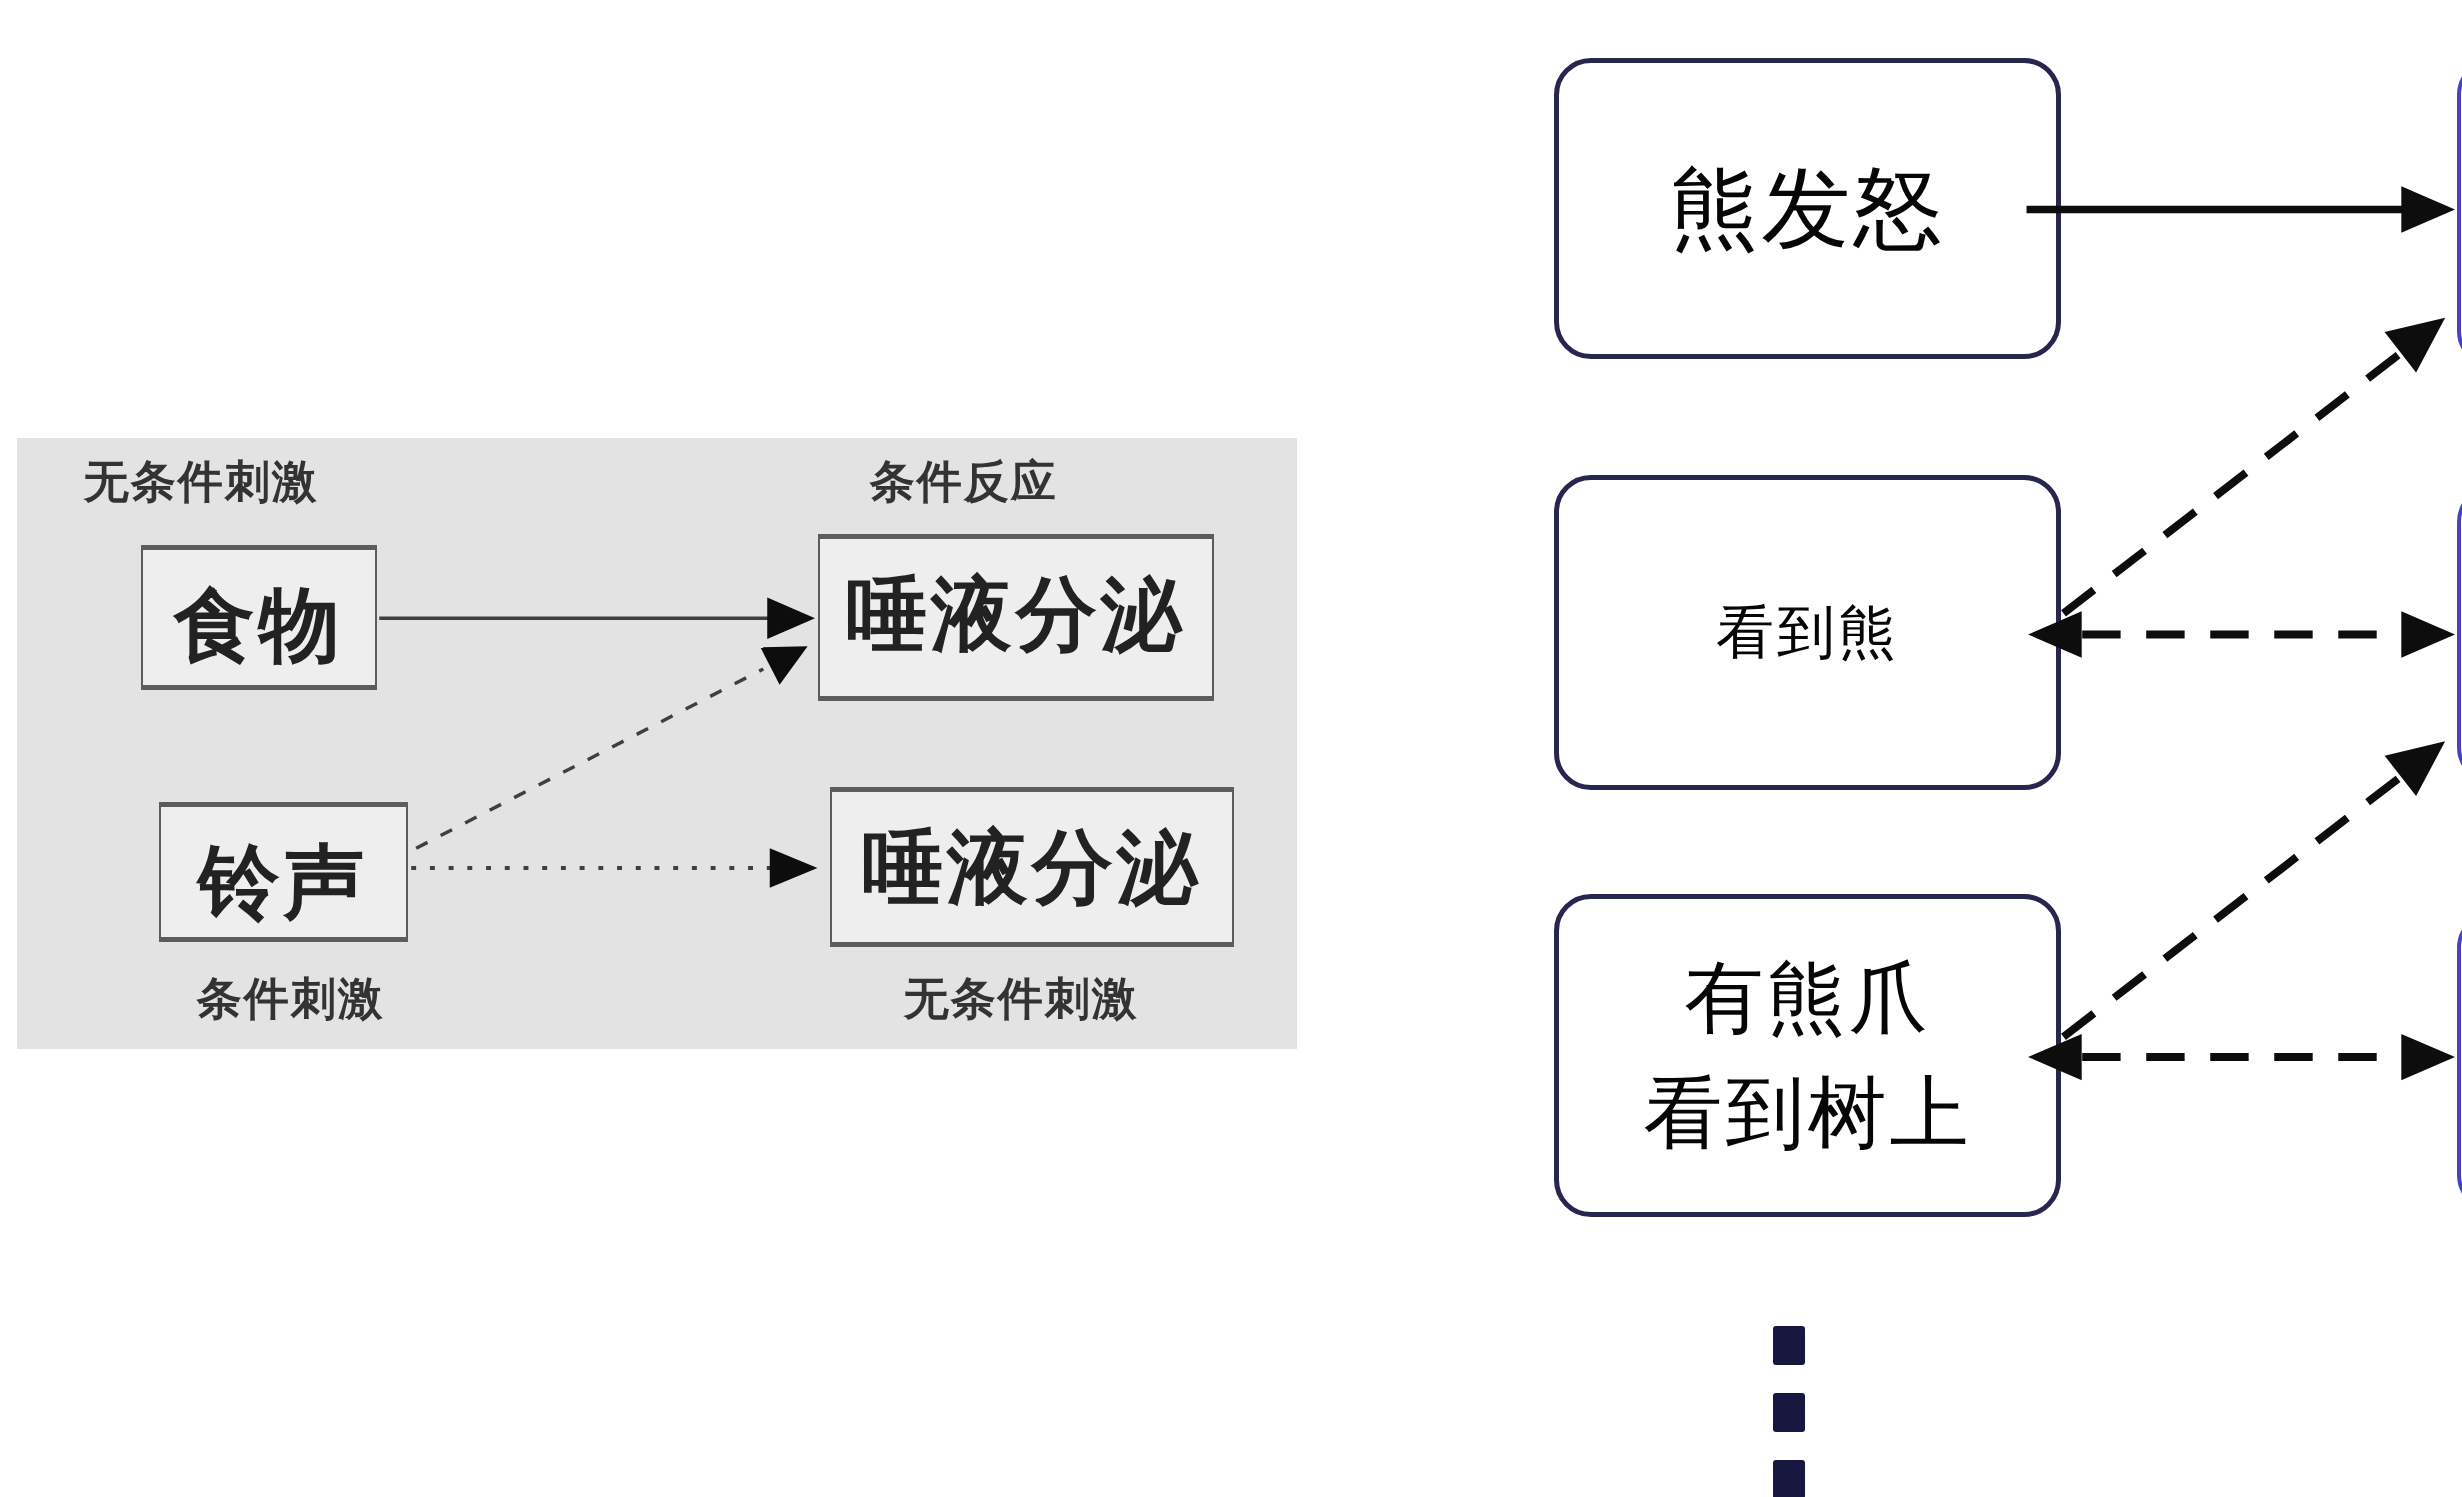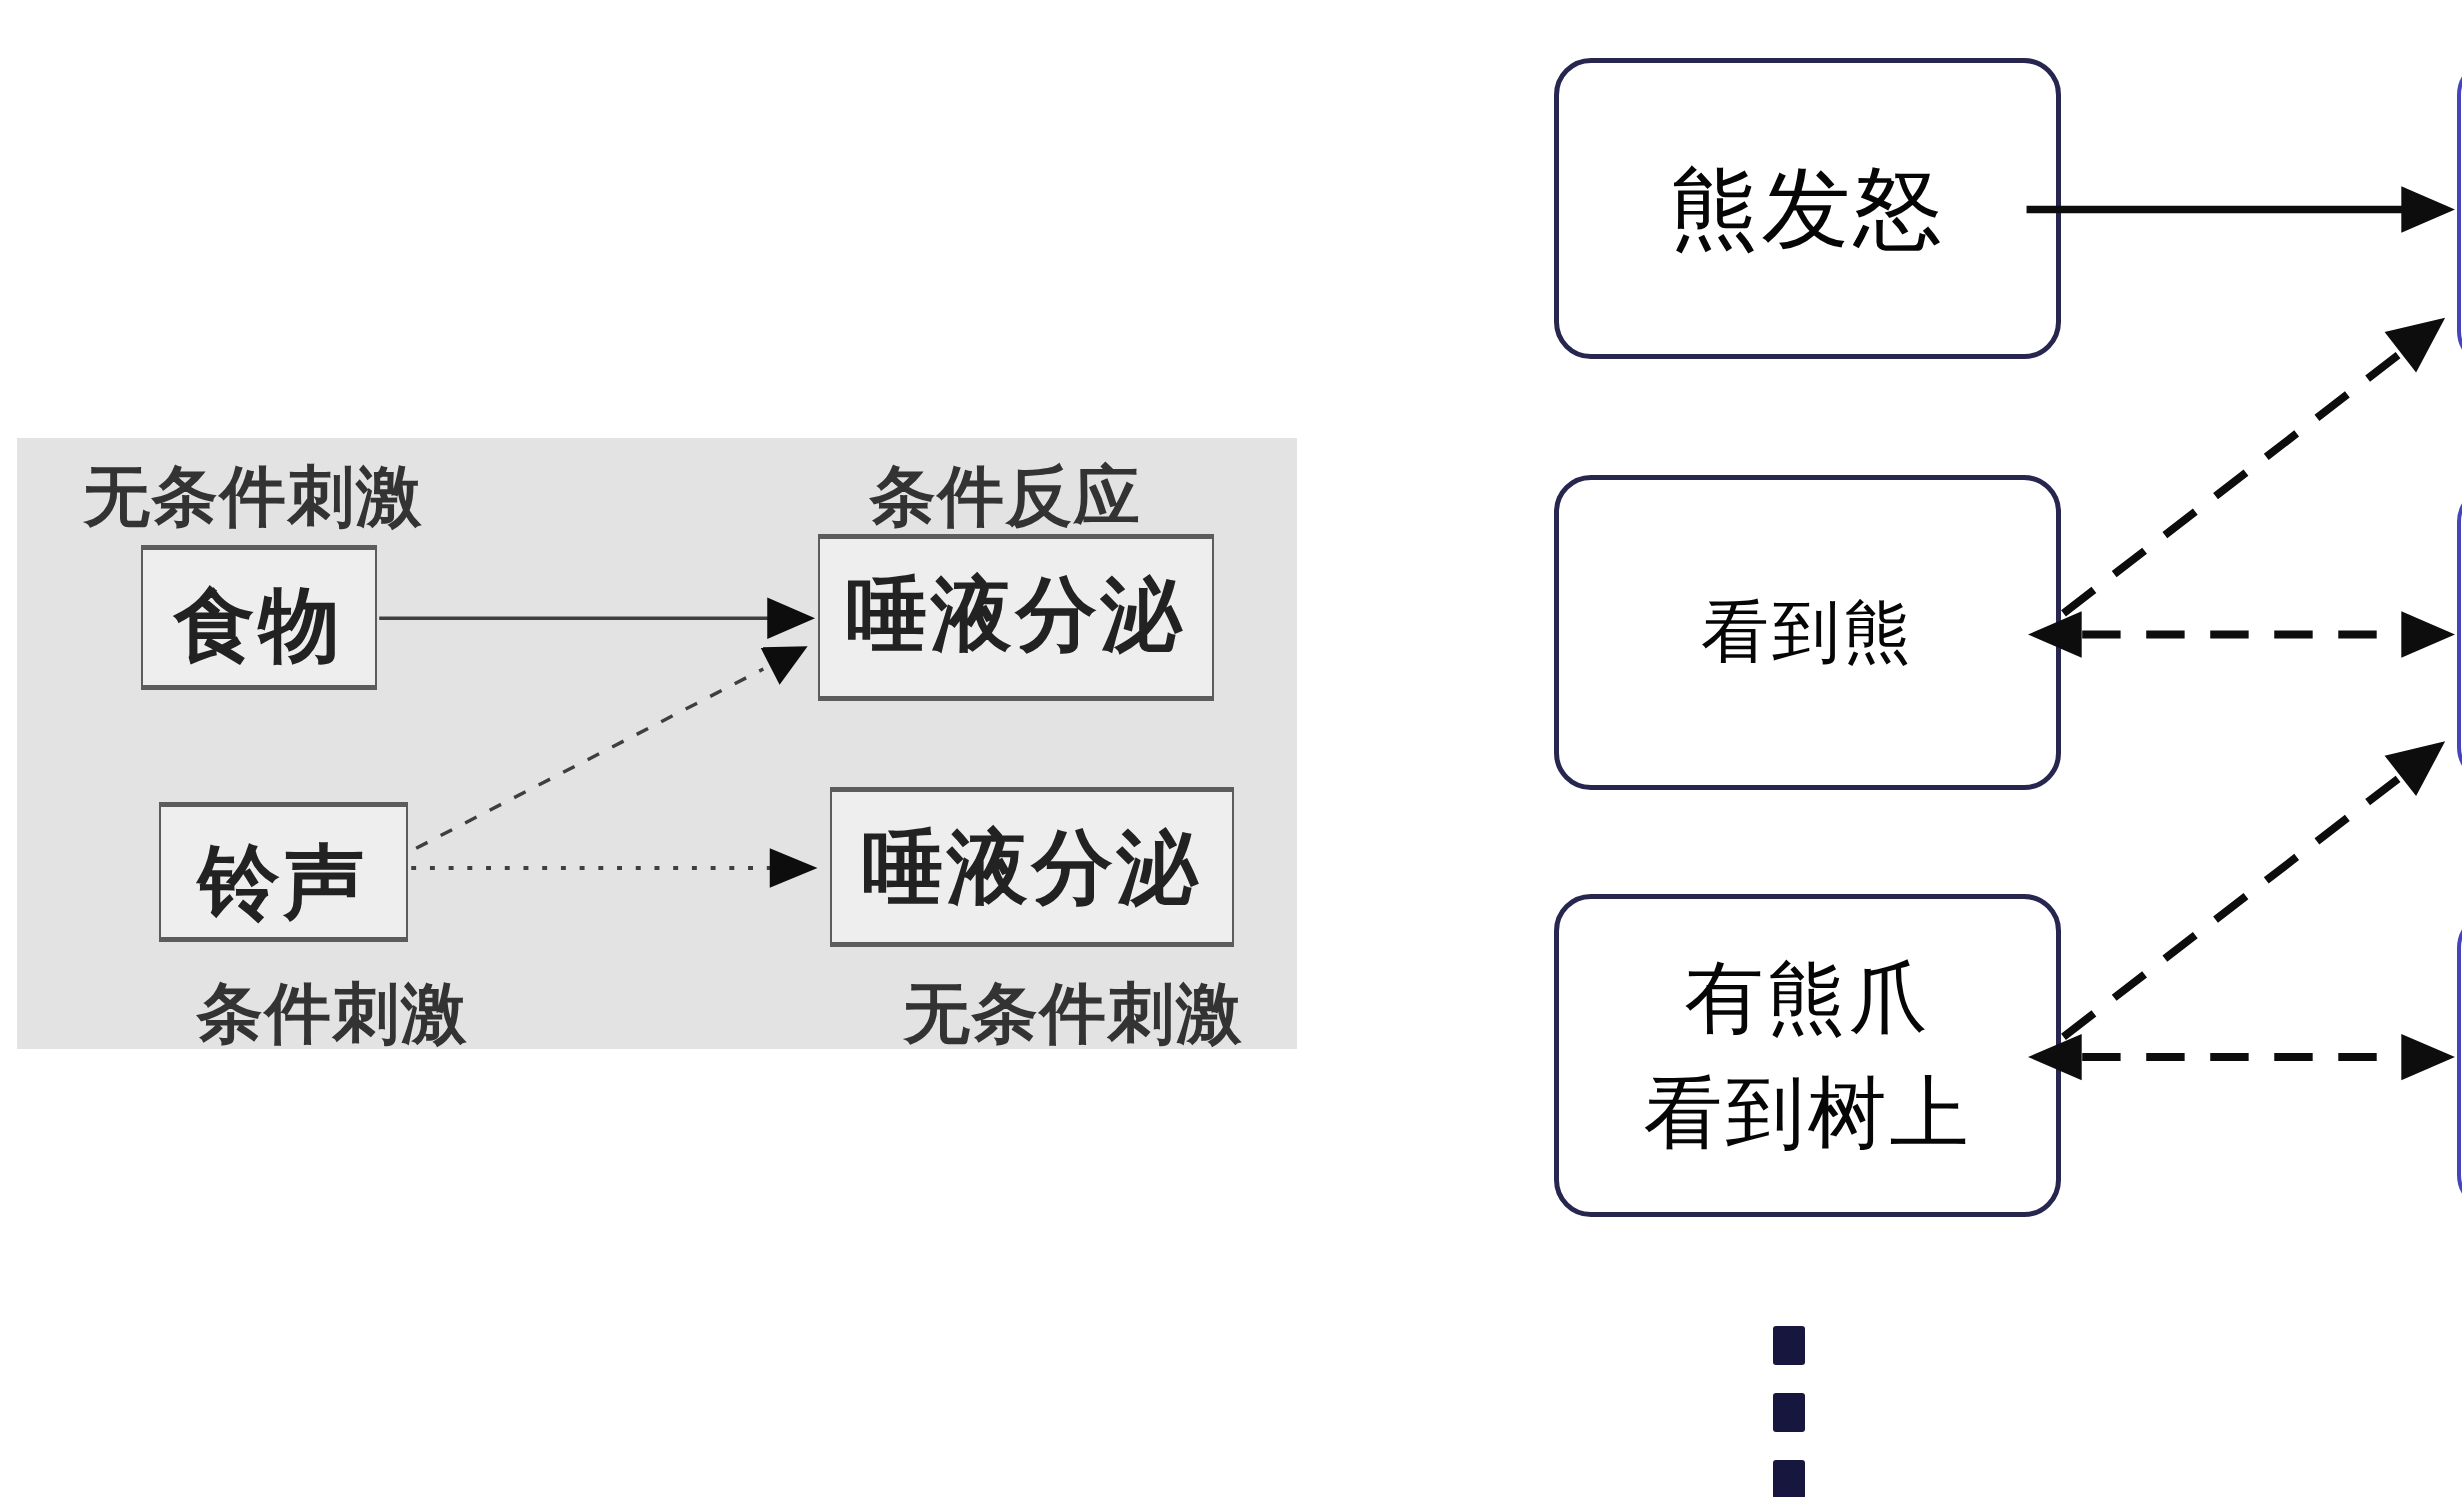--- a/index.html
+++ b/index.html
@@ -14,21 +14,21 @@
 
   
   #panel {
     position: absolute;
     left: 16.7px; top: 438px;
     width: 1280px; height: 611px;
     background: var(--panel-bg, #e3e3e3);
   }
   .panel-label {
     position: absolute;
-    font-size: 66px;
+    font-size: 45px;
     font-weight: 600;
     color: var(--panel-text, #333333);
     letter-spacing: 2px;
     white-space: nowrap;
     text-align: right;
   }
   #lbl-us  { left: 67px;  top:  13.8px; }
   #lbl-ur  { left: 853px; top:  13.8px; }
   #lbl-cs  { left: 142px;  top: 531px; margin-left: 38px; }
   #lbl-cr  { left: 887px; top: 531px; }
@@ -66,21 +66,21 @@
     align-items: center;
     text-align: center;
     color: #060606;
   }
   .node.navy { border: 5.9px solid var(--node-border-navy, #26264f); margin-left: 37px; }
   .node.blue { border: 4.9px solid var(--node-border-blue, #4544ba); }
 
   #node-bear-rage  { left: 1517px; top: 58px;  width: 507px; height: 301px; font-size: 89px; letter-spacing: 3px; }
   #node-reward     { left: 2457px; top: 58px;  width: 500px; height: 310px;
                      font-family: "DejaVu Serif", serif; font-weight: bold; font-size: 86px; letter-spacing: 3px; }
-  #node-see-bear   { left: 1517px; top: 475px;  width: 507px; height: 315px; font-size: 68px; letter-spacing: 3px; }
+  #node-see-bear   { left: 1517px; top: 475px;  width: 507px; height: 315px; font-size: 58px; letter-spacing: 3px; }
   #node-value-next { left: 2457px; top: 485px;  width: 500px; height: 299px;
                      font-family: "DejaVu Serif", serif; font-style: italic; font-size: 103px; }
   #node-see-claw   { left: 1517px; top: 894px; width: 507px; height: 323px; font-size: 79px; letter-spacing: 3px; line-height: 1.45; }
   #node-value-cur  { left: 2457px; top: 911px; width: 500px; height: 301px;
                      font-family: "DejaVu Serif", serif; font-style: italic; font-size: 103px; }
 
   
   #arrows {
     position: absolute;
     left: 0; top: 0;

